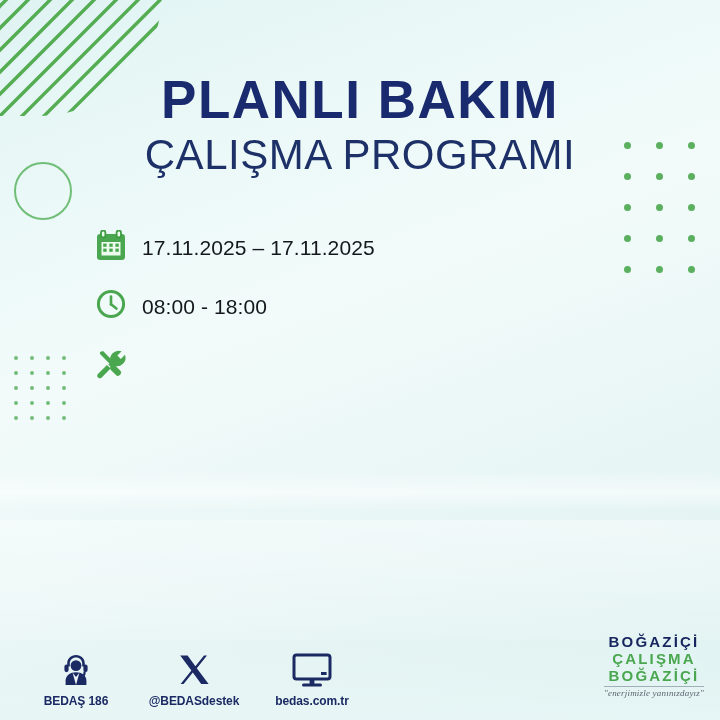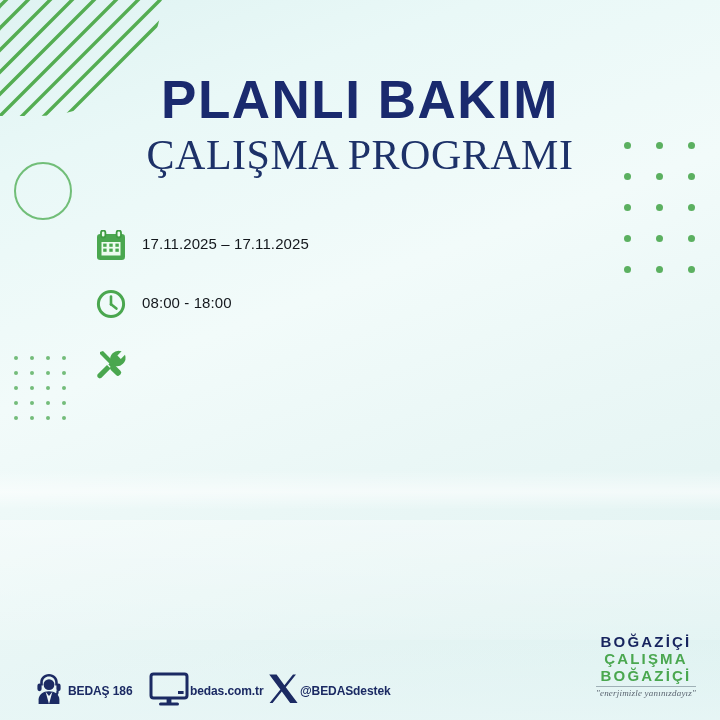--- a/index.html
+++ b/index.html
@@ -105,21 +105,21 @@
     font-family: "Liberation Sans", sans-serif;
     font-weight: bold;
     font-size: 53px;
     letter-spacing: 1.5px;
     color: #1a2a6e;
     line-height: 1.05;
     margin: 0;
     text-shadow: 0 1px 0 rgba(255,255,255,.35);
   }
   .title-sub {
-    font-family: Liberation Serif, serif;
+    font-family: Liberation Sans, sans-serif;
     font-weight: normal;
     font-size: 42px;
     letter-spacing: 0.5px;
     color: #1d3168;
     line-height: 1.1;
     margin: 4px 0 0 0;
   }
 
   
   .info-list {
@@ -137,21 +137,21 @@
     flex: 0 0 46px;
     width: 46px;
     height: 40px;
     display: flex;
     align-items: flex-start;
     justify-content: flex-start;
     padding-top: 2px;
   }
   .info-text {
     font-family: "Liberation Sans", sans-serif;
-    font-size: 15px;
+    font-size: 21px;
     color: #14181d;
     line-height: 1.42;
     padding-top: 5px;
     letter-spacing: .1px;
   }
   .row-address .info-text { padding-top: 3px; }
 
   
   .footer {
     position: absolute;
@@ -163,21 +163,21 @@
   .contacts {
     position: absolute;
     left: 30px;
     bottom: 12px;
     display: flex;
     align-items: flex-end;
     gap: 26px;
   }
   .contact {
     display: flex;
-    flex-direction: row;
+    flex-direction: column;
     align-items: center;
     width: 92px;
   }
   .contact-glyph {
     height: 40px;
     display: flex;
     align-items: flex-end;
     justify-content: center;
   }
   .contact-label {
@@ -186,21 +186,21 @@
     font-size: 12px;
     font-weight: bold;
     color: #1b2a63;
     white-space: nowrap;
     letter-spacing: -.1px;
   }
 
   
   .brand {
     position: absolute;
-    right: 24px;
+    right: 16px;
     bottom: 22px;
     text-align: center;
     line-height: 1;
   }
   .brand-line {
     font-family: "Liberation Sans", sans-serif;
     font-weight: bold;
     font-size: 15px;
     letter-spacing: 2.2px;
     margin: 0 0 2px 0;
@@ -370,41 +370,41 @@
               <path d="M19 21.2 c-5.8 0 -10.4 3.4 -10.4 8.2 l0 4.6 20.8 0 0 -4.6 C29.4 24.6 24.8 21.2 19 21.2 Z"></path>
             </g>
             <path d="M15.6 21.8 L19 26.0 L22.4 21.8 L19 34.0 Z" fill="#eef6f7"></path>
           </svg>
         </div>
         <div class="contact-label">BEDAŞ 186</div>
       </div>
 
       <div class="contact">
         <div class="contact-glyph">
+          <svg width="34" height="36" viewBox="0 0 34 36" xmlns="http://www.w3.org/2000/svg">
+            <g fill="#1b2a63">
+              <path d="M3.2 2.6 L14.4 17.6 L3.6 31.0 L6.6 31.0 L15.8 19.6 L24.2 31.0 L31.6 31.0 L19.8 15.2 L30.0 2.6 L27.0 2.6 L18.4 13.2 L10.6 2.6 Z"></path>
+            </g>
+          </svg>
+        </div>
+        <div class="contact-label">@BEDASdestek</div>
+      </div>
+
+      <div class="contact">
+        <div class="contact-glyph">
           <svg width="42" height="38" viewBox="0 0 42 38" xmlns="http://www.w3.org/2000/svg">
             <rect x="3" y="4" width="36" height="24" rx="2.6" fill="none" stroke="#1b2a63" stroke-width="3"></rect>
             <rect x="30" y="21" width="5.6" height="3" fill="#1b2a63"></rect>
             <rect x="18.6" y="28" width="4.8" height="5.6" fill="#1b2a63"></rect>
             <rect x="11" y="32.6" width="20" height="3" rx="1.5" fill="#1b2a63"></rect>
           </svg>
         </div>
         <div class="contact-label">bedas.com.tr</div>
       </div>
 
-      <div class="contact">
-        <div class="contact-glyph">
-          <svg width="34" height="36" viewBox="0 0 34 36" xmlns="http://www.w3.org/2000/svg">
-            <g fill="#1b2a63">
-              <path d="M3.2 2.6 L14.4 17.6 L3.6 31.0 L6.6 31.0 L15.8 19.6 L24.2 31.0 L31.6 31.0 L19.8 15.2 L30.0 2.6 L27.0 2.6 L18.4 13.2 L10.6 2.6 Z"></path>
-            </g>
-          </svg>
-        </div>
-        <div class="contact-label">@BEDASdestek</div>
-      </div>
-
     </div>
 
     <div class="brand">
       <div class="brand-line brand-1">BOĞAZİÇİ</div>
       <div class="brand-line brand-2">ÇALIŞMA</div>
       <div class="brand-line brand-3">BOĞAZİÇİ</div>
       <div class="brand-slogan">"enerjimizle yanınızdayız"</div>
     </div>
 
   </div>

